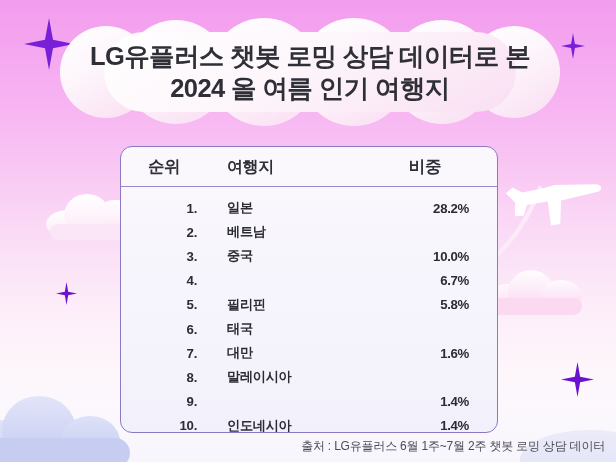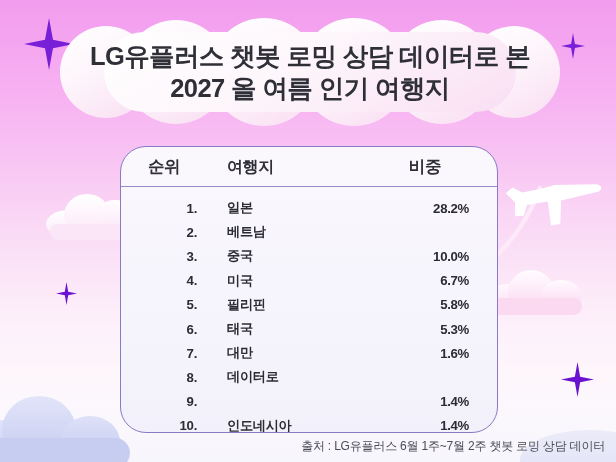--- a/index.html
+++ b/index.html
@@ -54,21 +54,21 @@
     position:absolute;left:0;top:0;width:500px;height:92px;
     display:flex;flex-direction:column;align-items:center;justify-content:center;
     gap:1px;
     color:#2f2f37;font-weight:bold;font-size:25.5px;line-height:1.18;
     letter-spacing:-0.6px;text-align:center;white-space:nowrap;
   }
 
   
   #table-card{
     position:absolute;left:120px;top:146px;width:378px;height:287px;
-    border:1.3px solid #8b79c4;border-radius:26px;
+    border:1.3px solid #8b79c4;border-radius:12px;
     background:linear-gradient(180deg,#fbf8fd 0%,#f6f4fc 55%,#f2f1fb 100%);
     box-sizing:border-box;overflow:hidden;
   }
   #table-head{
     position:relative;height:40px;
     display:flex;align-items:center;
     font-weight:bold;font-size:16.5px;color:#2f2f37;letter-spacing:-0.4px;
   }
   #table-head::after{
     content:"";position:absolute;left:0;right:0;bottom:0;height:1.2px;background:#9b8cc9;
@@ -147,21 +147,21 @@
   <div id="title-bubble">
     <div class="lobe" style="left:0px;top:0px;width:92px;height:92px;"></div>
     <div class="lobe" style="left:64px;top:-6px;width:104px;height:104px;"></div>
     <div class="lobe" style="left:150px;top:-8px;width:108px;height:108px;"></div>
     <div class="lobe" style="left:240px;top:-8px;width:108px;height:108px;"></div>
     <div class="lobe" style="left:330px;top:-6px;width:104px;height:104px;"></div>
     <div class="lobe" style="left:408px;top:0px;width:92px;height:92px;"></div>
     <div class="body"></div>
     <div id="title-text">
       <div>LG유플러스 챗봇 로밍 상담 데이터로 본</div>
-      <div>2027 올 여름 인기 여행지</div>
+      <div>2024 올 여름 인기 여행지</div>
     </div>
   </div>
 
   <div id="table-card">
 
     <div id="table-head">
       <div class="c-rank">순위</div>
       <div class="c-dest">여행지</div>
       <div class="c-share">비중</div>
     </div>
@@ -176,41 +176,39 @@
           <div class="c-rank">2.</div>
           <div class="c-dest">베트남</div>
         </div>
         <div class="row">
           <div class="c-rank">3.</div>
           <div class="c-dest">중국</div>
           <div class="c-share">10.0%</div>
         </div>
         <div class="row">
           <div class="c-rank">4.</div>
-          <div class="c-dest">미국</div>
           <div class="c-share">6.7%</div>
         </div>
         <div class="row">
           <div class="c-rank">5.</div>
           <div class="c-dest">필리핀</div>
           <div class="c-share">5.8%</div>
         </div>
         <div class="row">
           <div class="c-rank">6.</div>
           <div class="c-dest">태국</div>
-          <div class="c-share">5.3%</div>
         </div>
         <div class="row">
           <div class="c-rank">7.</div>
           <div class="c-dest">대만</div>
           <div class="c-share">1.6%</div>
         </div>
         <div class="row">
           <div class="c-rank">8.</div>
-          <div class="c-dest">데이터로</div>
+          <div class="c-dest">말레이시아</div>
         </div>
         <div class="row">
           <div class="c-rank">9.</div>
           <div class="c-share">1.4%</div>
         </div>
         <div class="row">
           <div class="c-rank">10.</div>
           <div class="c-dest">인도네시아</div>
           <div class="c-share">1.4%</div>
         </div>

